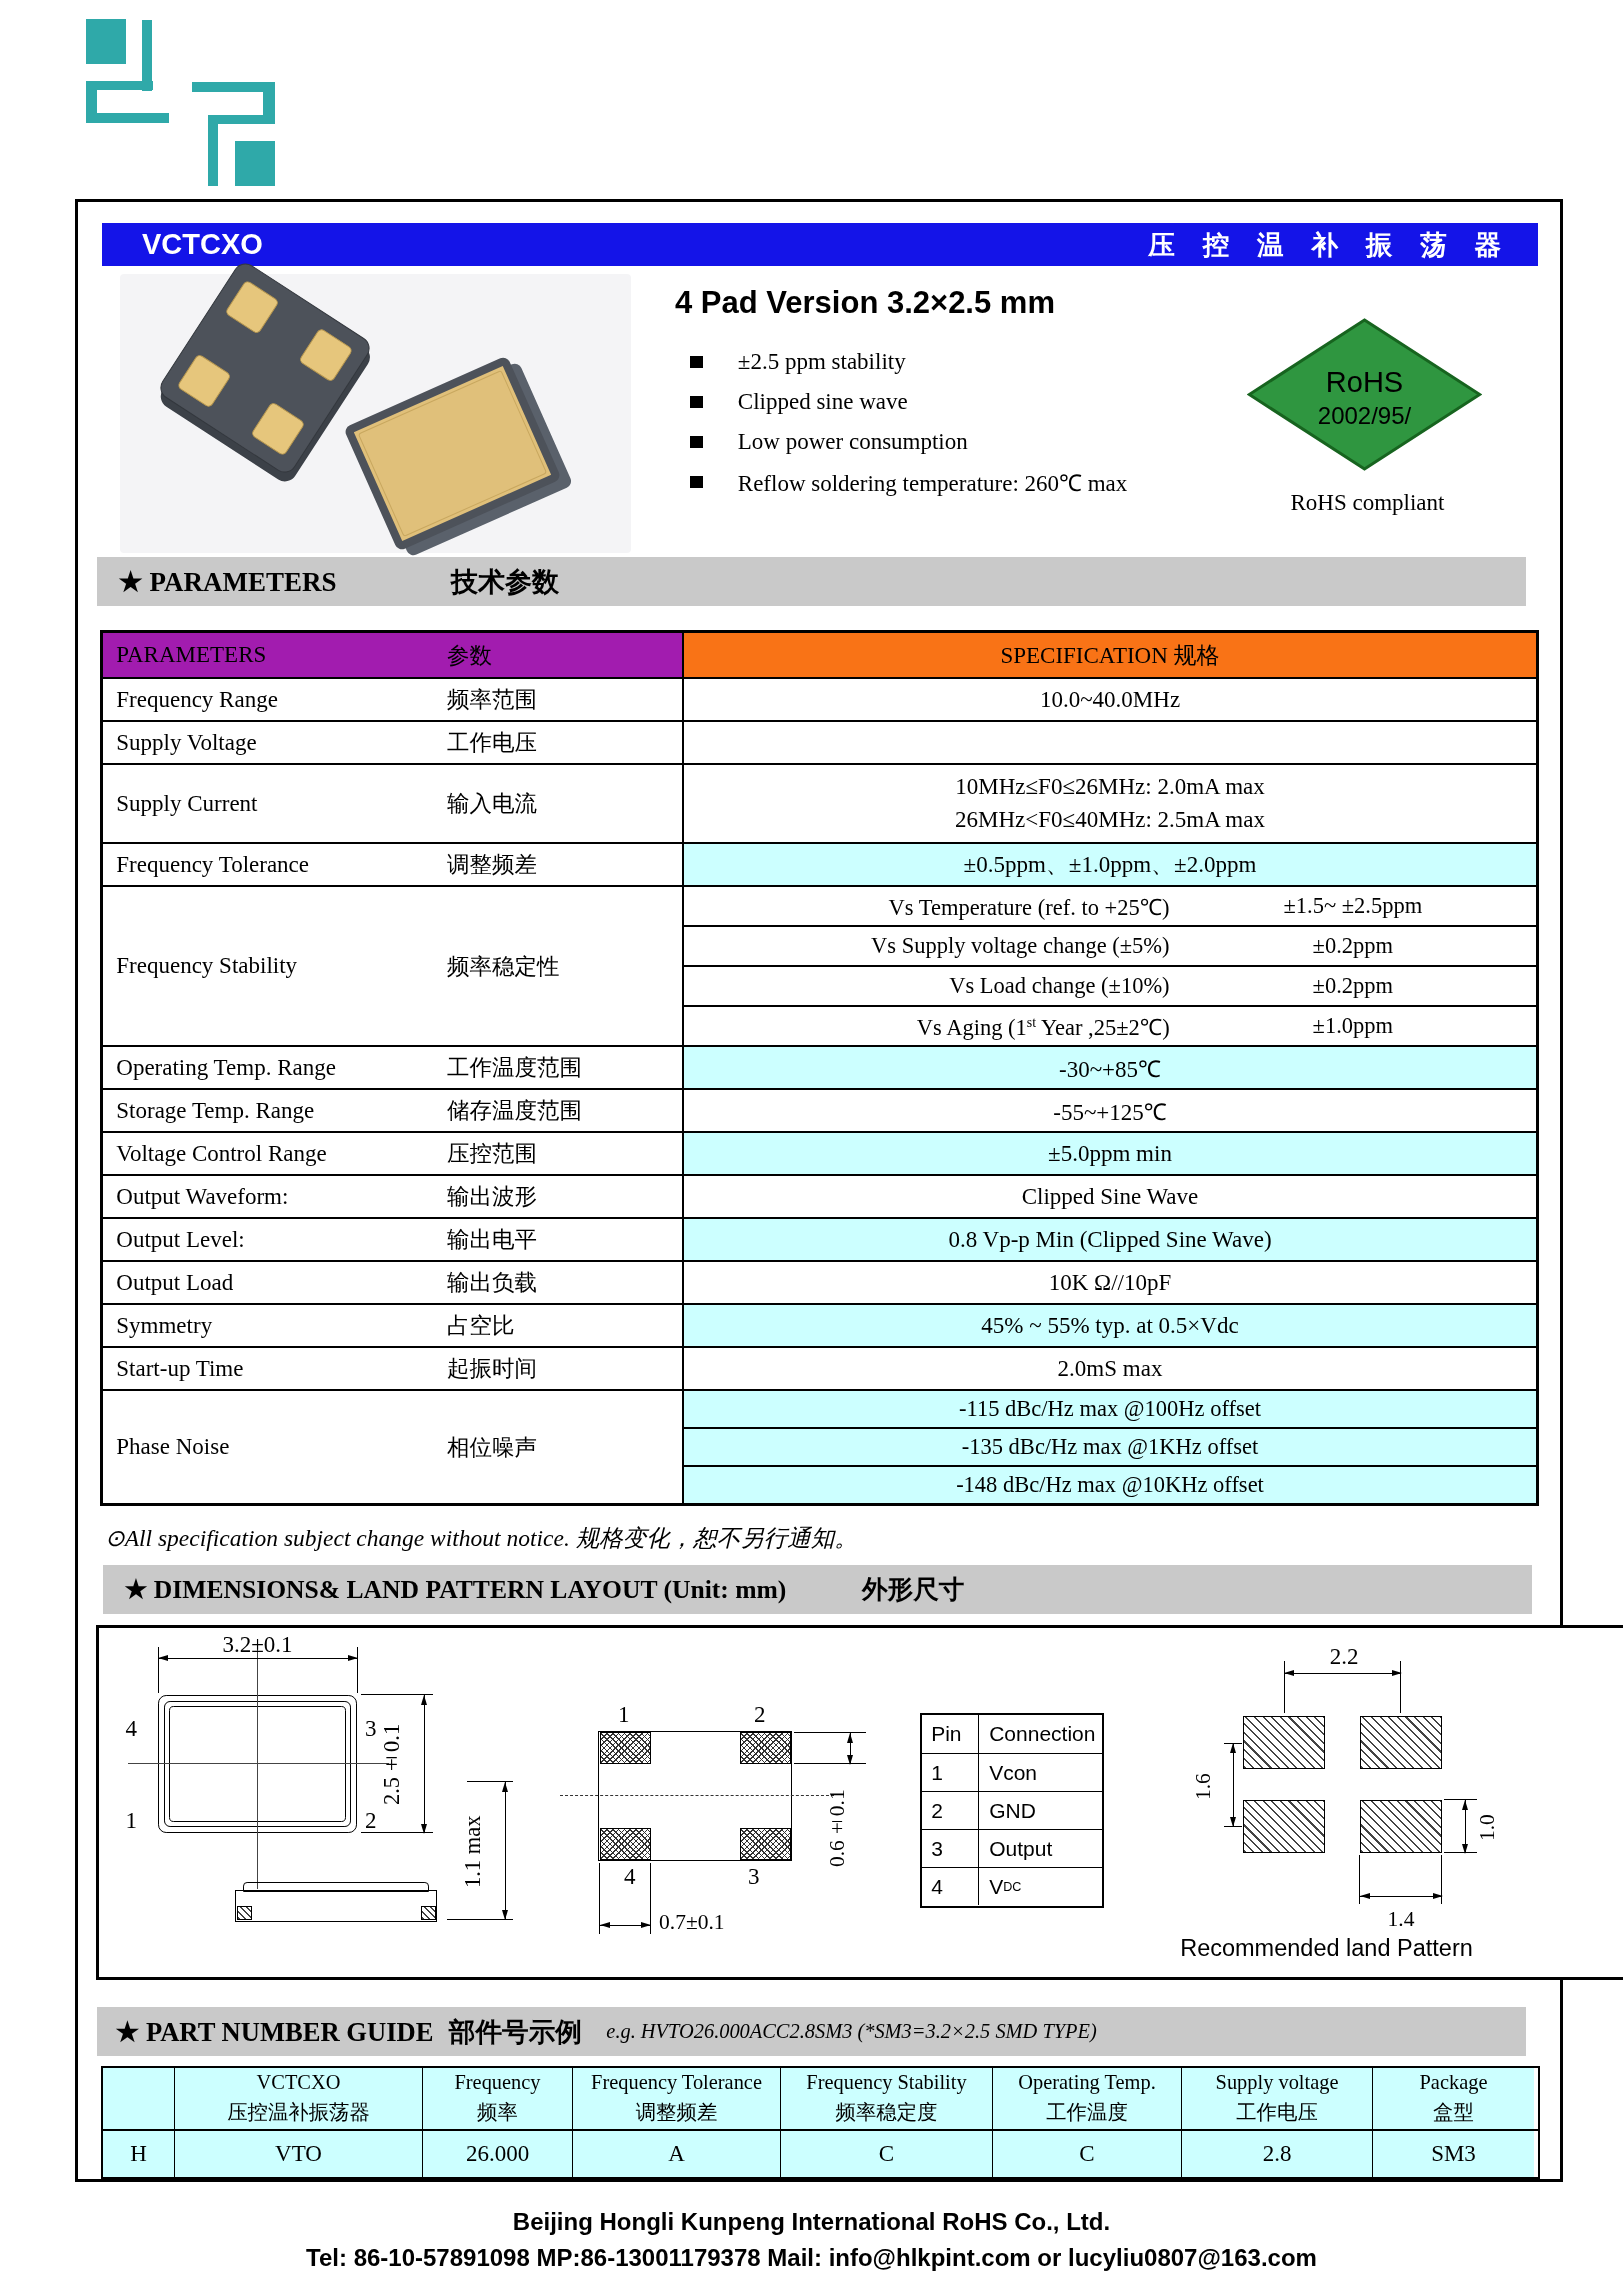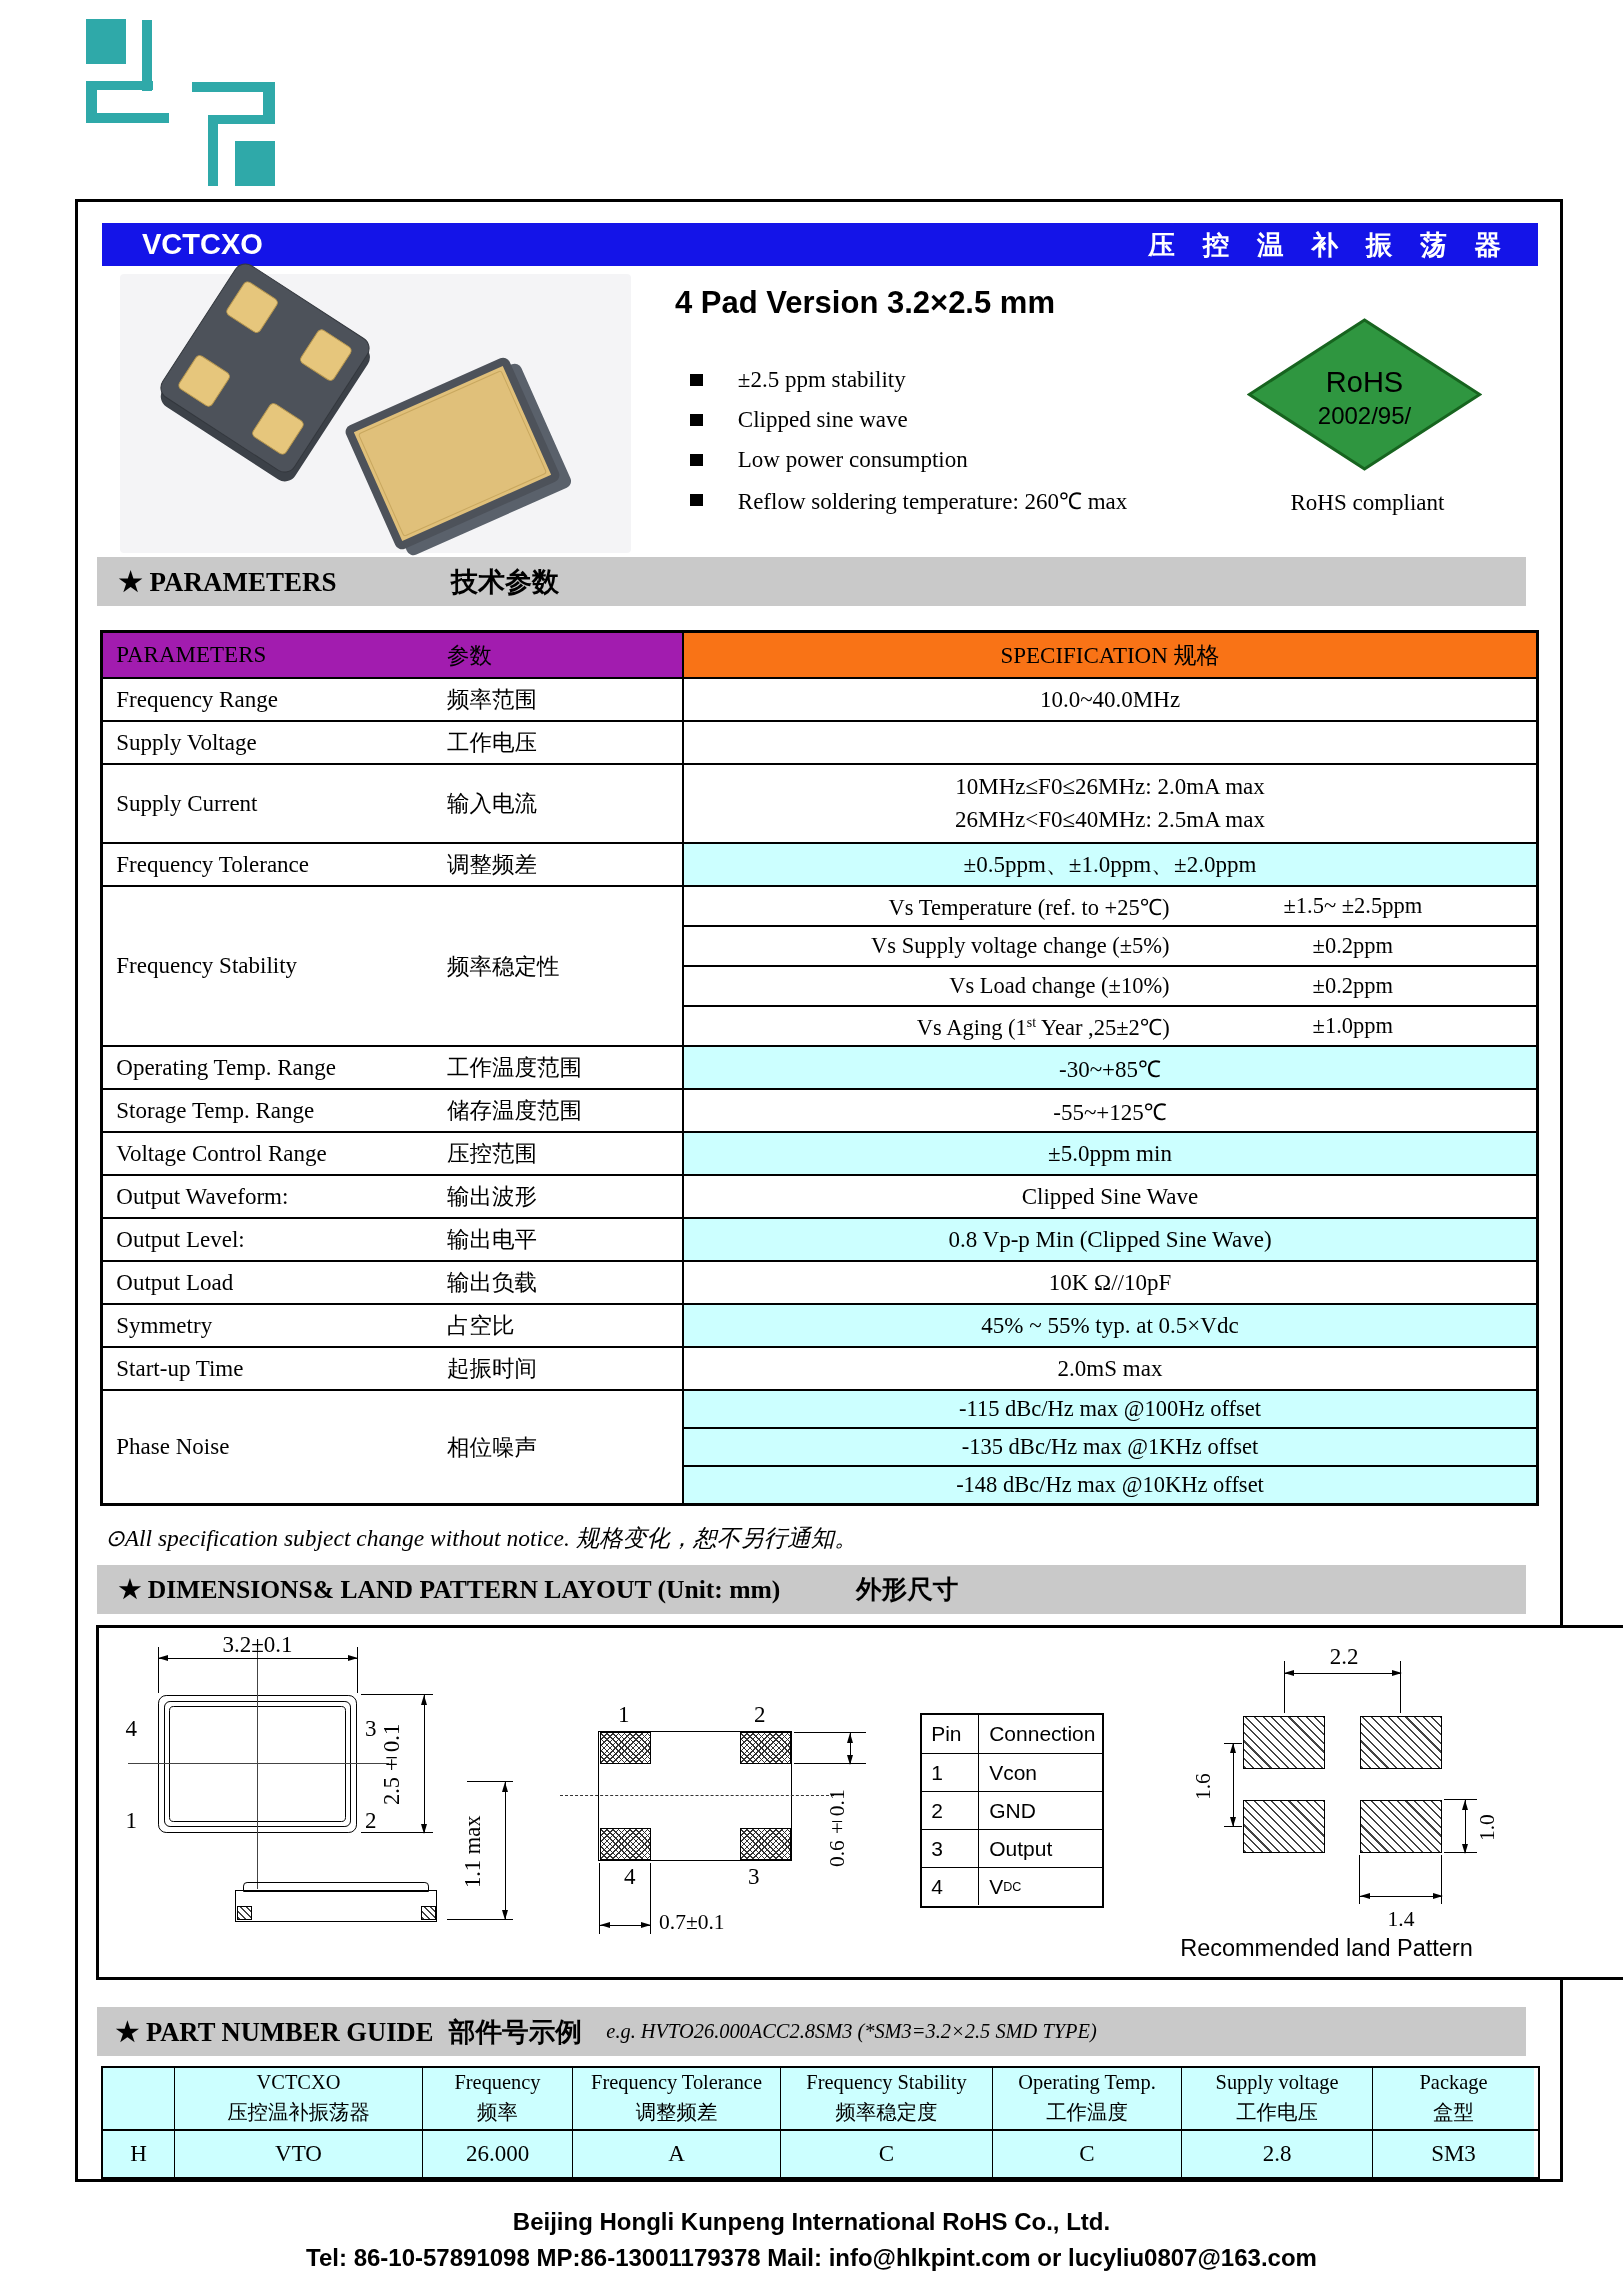--- a/index.html
+++ b/index.html
@@ -26,21 +26,21 @@
   .chip1 { position:absolute; left:66px; top:15.3px; width:158px; height:158px; transform:rotate(33deg);
     background:#4d525a; border:1.5px solid #33373d; border-radius:12.3px; box-shadow:5.1px 7.2px 0 #3c4148; }
   .chip1 .pad { position:absolute; width:40px; height:40px; background:#e6c67c; border:1px solid #b89850; border-radius:5.1px; }
   .chip2 { position:absolute; left:243px; top:112px; width:179px; height:135px; transform:rotate(-24deg);
     background:#e0c07a; border:8.2px solid #4d525a; border-radius:7.2px; box-shadow:8.2px 10.2px 0 #5a616b; }
   .chip2 .lid { position:absolute; inset:3.1px; border:1px solid #c8a75f; border-radius:3.1px; }
 
   
   .title4pad { left:675px; top:285px; width:716px; font-size:31px; font-weight:bold;
     font-family:"Liberation Sans",sans-serif; }
-  .features { left:690px; top:360px; width:562px; }
+  .features { left:690px; top:342px; width:562px; }
   .feat { display:flex; align-items:center; height:40px; font-size:23px; }
   .feat .sq { width:12.8px; height:12.8px; background:#000; margin-right:35px; flex:0 0 auto; }
 
   
   .rohsbox { left:1247px; top:318px; width:235px; height:153px; }
   .rohsbox svg { position:absolute; left:0; top:0; }
   .rohs-t { position:absolute; width:100%; text-align:center; font-family:"Liberation Sans",sans-serif; }
   .rohs-caption { left:1242px; top:490px; width:251px; text-align:center; font-size:23px; }
 
   
@@ -341,21 +341,21 @@
     <div class="subcol">
       <div class="subrow solo cyan" style="height:36px">-115 dBc/Hz max @100Hz offset</div>
       <div class="subrow solo cyan" style="height:38px">-135 dBc/Hz max @1KHz offset</div>
       <div class="subrow solo cyan" style="height:38px">-148 dBc/Hz max @10KHz offset</div>
     </div>
   </div>
 </div>
 
 <div class="abs note">⊙All specification subject change without notice.  规格变化，恕不另行通知。</div>
 
-<div class="abs graybar" style="left:97px;top:1565px;width:1429px;font-size:25.6px">
+<div class="abs graybar" style="left:103px;top:1565px;width:1429px;font-size:25.6px">
   <span style="margin-left:21.5px">★ DIMENSIONS&amp; LAND PATTERN LAYOUT (Unit: mm)</span>
   <span class="cnlab" style="position:absolute;left:759px">外形尺寸</span>
 </div>
 
 <div class="abs dimbox">
 
   <div class="tv-outer">
     <div class="tv-inner"></div>
     <div class="tv-inner2"></div>
   </div>

